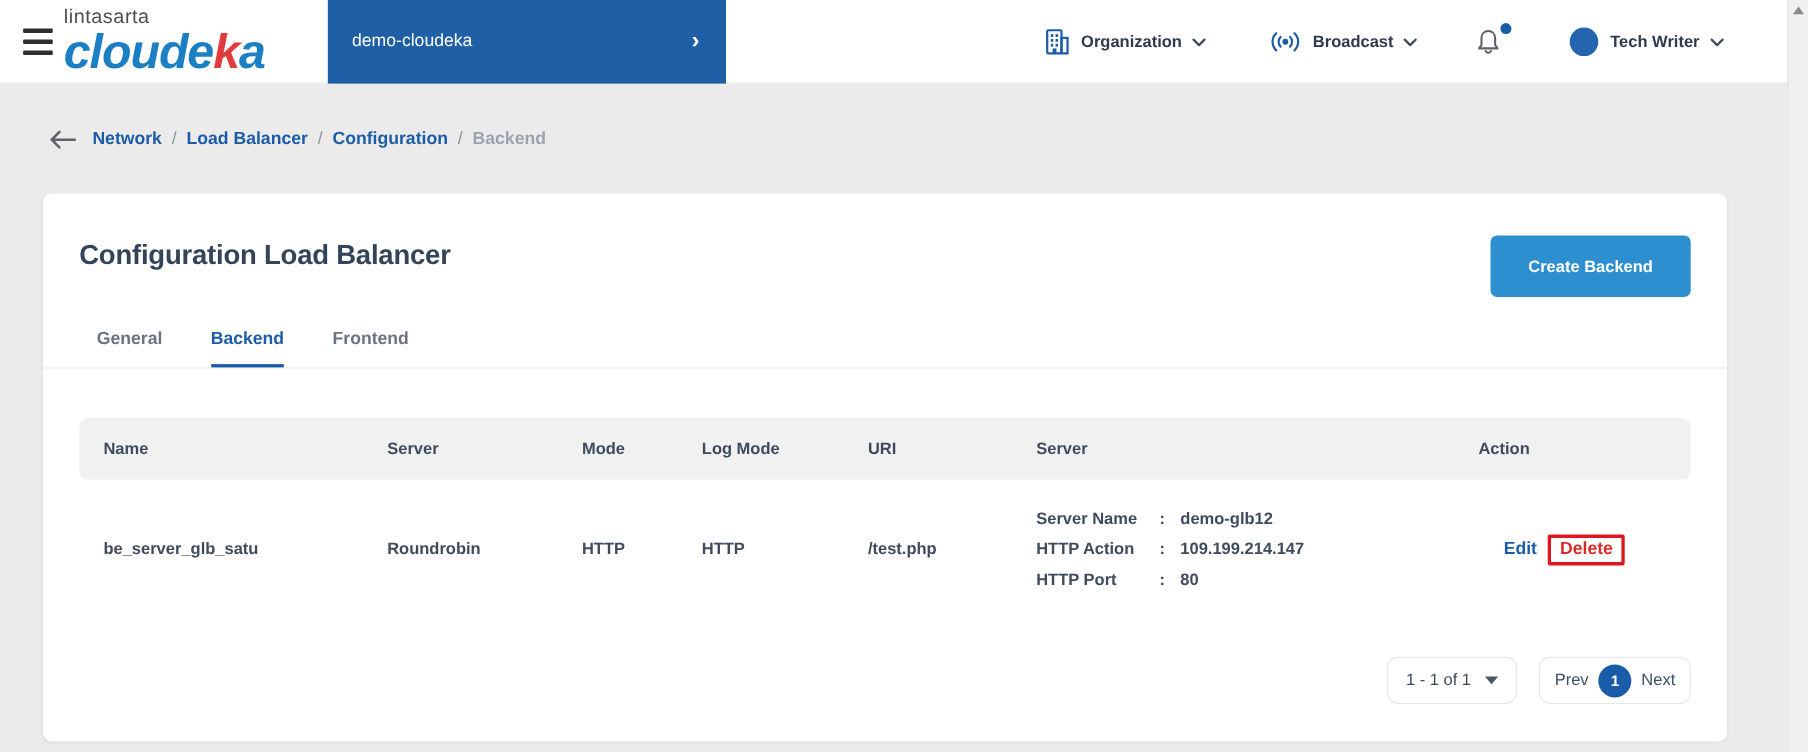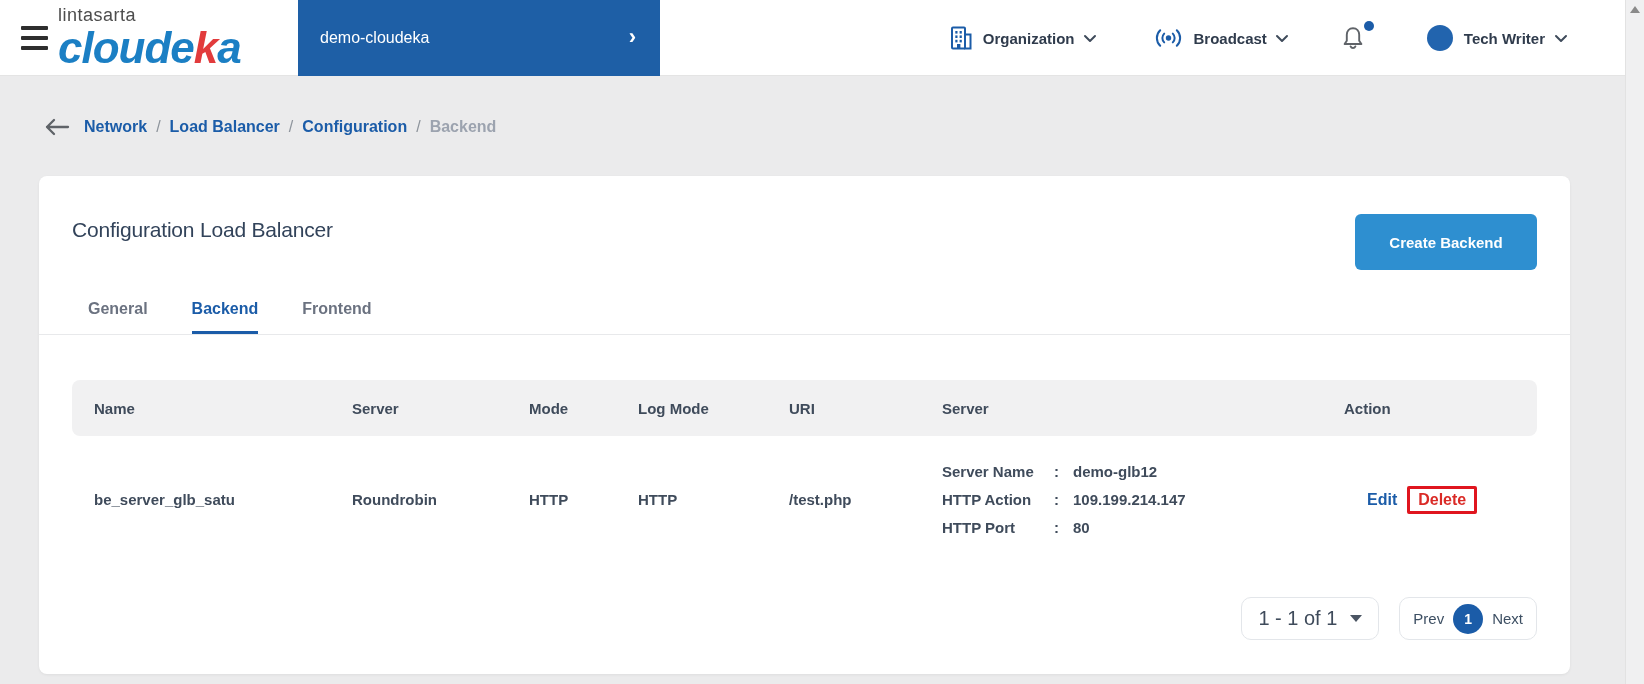--- a/index.html
+++ b/index.html
@@ -34,21 +34,21 @@
   
   .content { padding:36px 0 0 0; }
   .breadcrumb { display:flex; align-items:center; margin-left:44px; height:30px; }
   .breadcrumb .back { margin-right:14px; display:flex; align-items:center; cursor:pointer; }
   .breadcrumb a { font-size:16px; font-weight:bold; color:#1b5ca8; text-decoration:none; cursor:pointer; }
   .breadcrumb .sep { font-size:16px; color:#8e949c; margin:0 9px; }
   .breadcrumb .current { font-size:16px; font-weight:bold; color:#9ca3af; }
 
   .card { position:relative; margin:34px 0 0 39px; width:1531px; height:498px; background:#ffffff; border-radius:8px; box-shadow:0 1px 3px rgba(0,0,0,0.06); }
   .card-head { display:flex; justify-content:space-between; align-items:flex-start; padding:38px 33px 0 33px; }
-  .page-title { font-size:21px; font-weight:normal; color:#32435a; letter-spacing:-0.2px; margin-top:4px; }
+  .page-title { font-size:25px; font-weight:bold; color:#32435a; letter-spacing:-0.2px; margin-top:4px; }
   .btn-primary { width:182px; height:56px; background:#2e8fd0; color:#ffffff; font-size:15px; font-weight:bold; border:none; border-radius:6px; cursor:pointer; font-family:"Liberation Sans", sans-serif; }
 
   .tabs-wrap { margin-top:30px; padding:0 33px; border-bottom:1px solid #e8e9eb; }
   .tabs { display:flex; gap:44px; padding-left:16px; }
   .tab { font-size:16px; font-weight:bold; color:#6b7280; padding-bottom:13px; border-bottom:3px solid transparent; cursor:pointer; }
   .tab.active { color:#1b5ca8; border-bottom-color:#1b5ca8; }
 
   .table-area { padding:0 33px; }
   .grid { display:grid; grid-template-columns:258px 177px 109px 151px 153px 402px 1fr; }
   .thead { margin-top:45px; background:#f1f1f2; border-radius:8px; height:56px; align-items:center; }
@@ -60,21 +60,21 @@
   .server-line .lbl { width:112px; }
   .server-line .val { margin-left:14px; }
   .action-cell { display:flex; align-items:center; padding-left:45px !important; }
   .link-edit { font-size:16px; font-weight:bold; color:#1b5ca8; text-decoration:none; cursor:pointer; }
   .highlight-box { display:inline-block; border:3px solid #e0161f; border-radius:2px; padding:2px 8px; margin-left:10px; }
   .link-delete { font-size:16px; font-weight:bold; color:#da2b27; text-decoration:none; cursor:pointer; }
 
   .pagination { display:flex; justify-content:flex-end; align-items:center; gap:20px; margin-top:34px; }
   .pag-box { background:#ffffff; border:1px solid #e3e6ea; border-radius:10px; height:43px; display:flex; align-items:center; }
   .range-box { padding:0 16px; cursor:pointer; }
-  .range-label { font-size:20px; color:#3f4b5b; }
+  .range-label { font-size:15px; color:#3f4b5b; }
   .caret-down { width:0; height:0; border-left:6px solid transparent; border-right:6px solid transparent; border-top:7px solid #4b5563; margin-left:13px; }
   .pager-box { padding:0 13px; gap:9px; }
   .pager-btn { font-size:15px; color:#3d4f63; cursor:pointer; }
   .page-circle { width:30px; height:30px; border-radius:50%; background:#1b5ca8; color:#ffffff; font-size:14px; font-weight:bold; display:flex; align-items:center; justify-content:center; cursor:pointer; }
 
   
   .scrollbar { position:absolute; right:0; top:0; width:19px; height:684px; background:#f0f0f1; border-left:1px solid #e2e2e2; }
   .scroll-up { position:absolute; top:6px; left:4px; width:0; height:0; border-left:5px solid transparent; border-right:5px solid transparent; border-bottom:7px solid #8a8a8a; cursor:pointer; }
 
   svg { display:block; }

